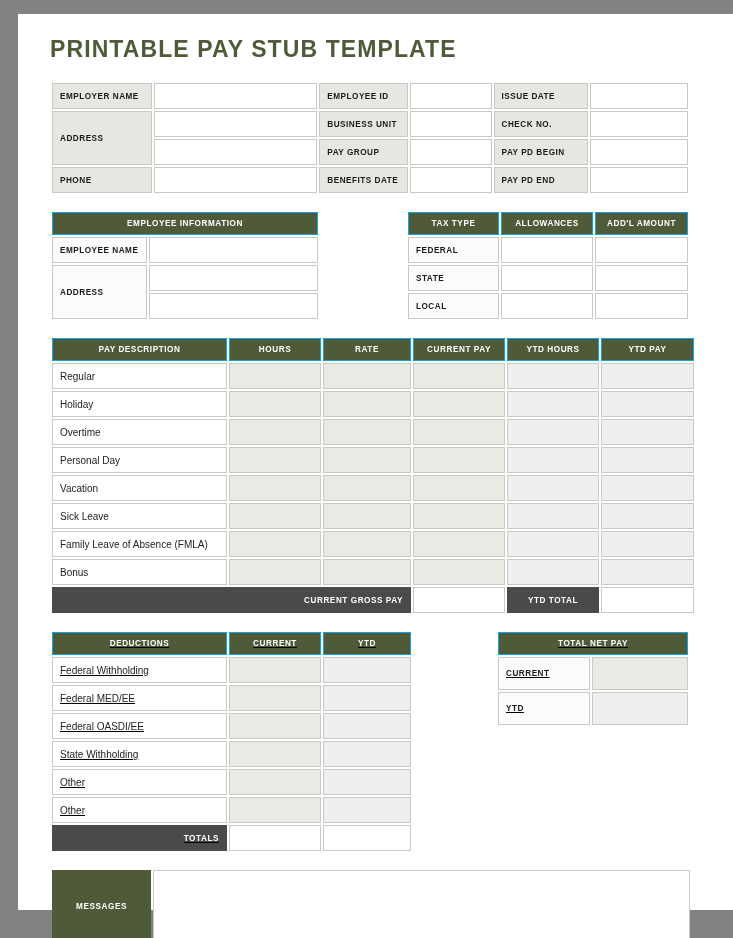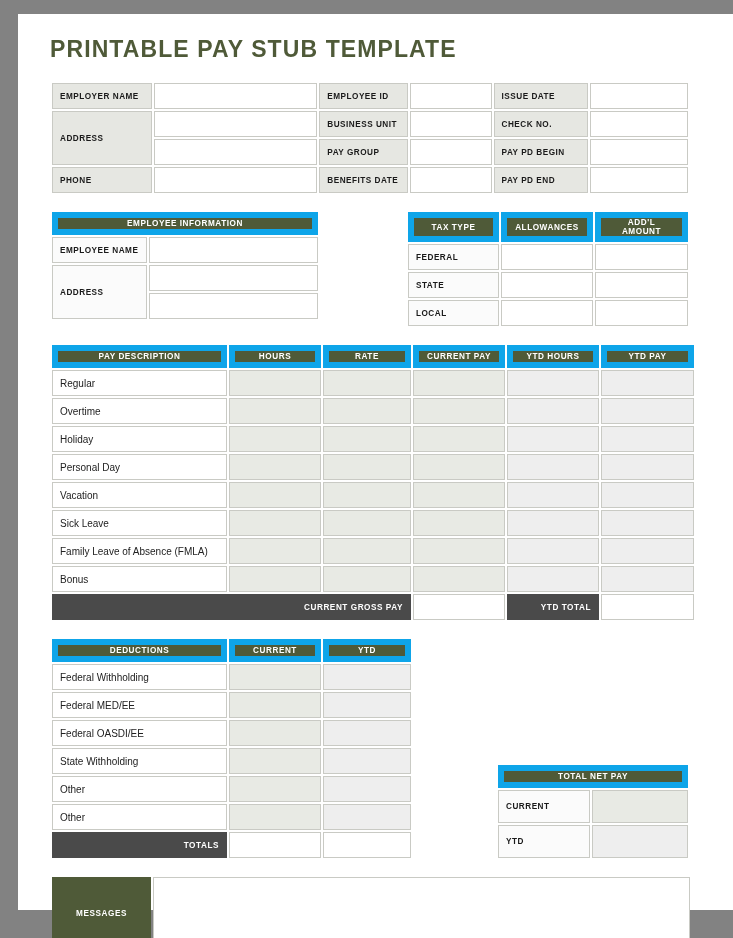--- a/index.html
+++ b/index.html
@@ -68,21 +68,21 @@
   }
   .hd {             
     background: #4f5a38;
     color: #ffffff;
     font-size: 8.2px;
     font-weight: bold;
     letter-spacing: .55px;
     text-transform: uppercase;
     text-align: center;
     height: 23px;
-    border: 6px solid #0ea5e9;
+    border: 1px solid #0ea5e9;
   }
   .bar {            
     background: #4a4a4a;
     color: #ffffff;
     font-size: 8.2px;
     font-weight: bold;
     letter-spacing: .55px;
     text-transform: uppercase;
     text-align: right;
     border: 1px solid #4a4a4a;
@@ -95,21 +95,21 @@
   }
 
   
   .sec { margin-bottom: 15px; }
   .top-tbl { width: 640px; }
   .mid-wrap { display: flex; align-items: flex-start; }
   .emp-tbl { width: 268px; }
   .spacer { width: 92px; }
   .tax-tbl { width: 280px; }
   .pay-tbl { width: 640px; }
-  .bot-wrap { display: flex; align-items: flex-end; }
+  .bot-wrap { display: flex; align-items: flex-start; text-decoration: underline; }
   .ded-tbl { width: 360px; }
   .spacer2 { width: 88px; }
   .net-tbl { width: 192px; }
   .msg-tbl { width: 640px; }
 
   .msg-hd {
     background: #4f5a38;
     color: #ffffff;
     font-size: 8.2px;
     font-weight: bold;
@@ -255,36 +255,36 @@
     </tr>
     <tr>
       <td class="rowname">Regular</td>
       <td class="cell-sage"></td>
       <td class="cell-sage"></td>
       <td class="cell-sage"></td>
       <td class="cell-grey"></td>
       <td class="cell-grey"></td>
     </tr>
     <tr>
+      <td class="rowname">Holiday</td>
+      <td class="cell-sage"></td>
+      <td class="cell-sage"></td>
+      <td class="cell-sage"></td>
+      <td class="cell-grey"></td>
+      <td class="cell-grey"></td>
+    </tr>
+    <tr>
       <td class="rowname">Overtime</td>
       <td class="cell-sage"></td>
       <td class="cell-sage"></td>
       <td class="cell-sage"></td>
       <td class="cell-grey"></td>
       <td class="cell-grey"></td>
     </tr>
     <tr>
-      <td class="rowname">Holiday</td>
-      <td class="cell-sage"></td>
-      <td class="cell-sage"></td>
-      <td class="cell-sage"></td>
-      <td class="cell-grey"></td>
-      <td class="cell-grey"></td>
-    </tr>
-    <tr>
       <td class="rowname">Personal Day</td>
       <td class="cell-sage"></td>
       <td class="cell-sage"></td>
       <td class="cell-sage"></td>
       <td class="cell-grey"></td>
       <td class="cell-grey"></td>
     </tr>
     <tr>
       <td class="rowname">Vacation</td>
       <td class="cell-sage"></td>
@@ -313,21 +313,21 @@
       <td class="rowname">Bonus</td>
       <td class="cell-sage"></td>
       <td class="cell-sage"></td>
       <td class="cell-sage"></td>
       <td class="cell-grey"></td>
       <td class="cell-grey"></td>
     </tr>
     <tr>
       <td class="bar" colspan="3">CURRENT GROSS PAY</td>
       <td class="inp"></td>
-      <td class="bar" style="text-align:right">YTD TOTAL</td>
+      <td class="bar" style="text-align:center">YTD TOTAL</td>
       <td class="inp"></td>
     </tr>
   </tbody>
         </table>
   </div>
 
   <div class="sec bot-wrap">
     <table class="ded-tbl">
       <colgroup>
             <col style="width:175px">

